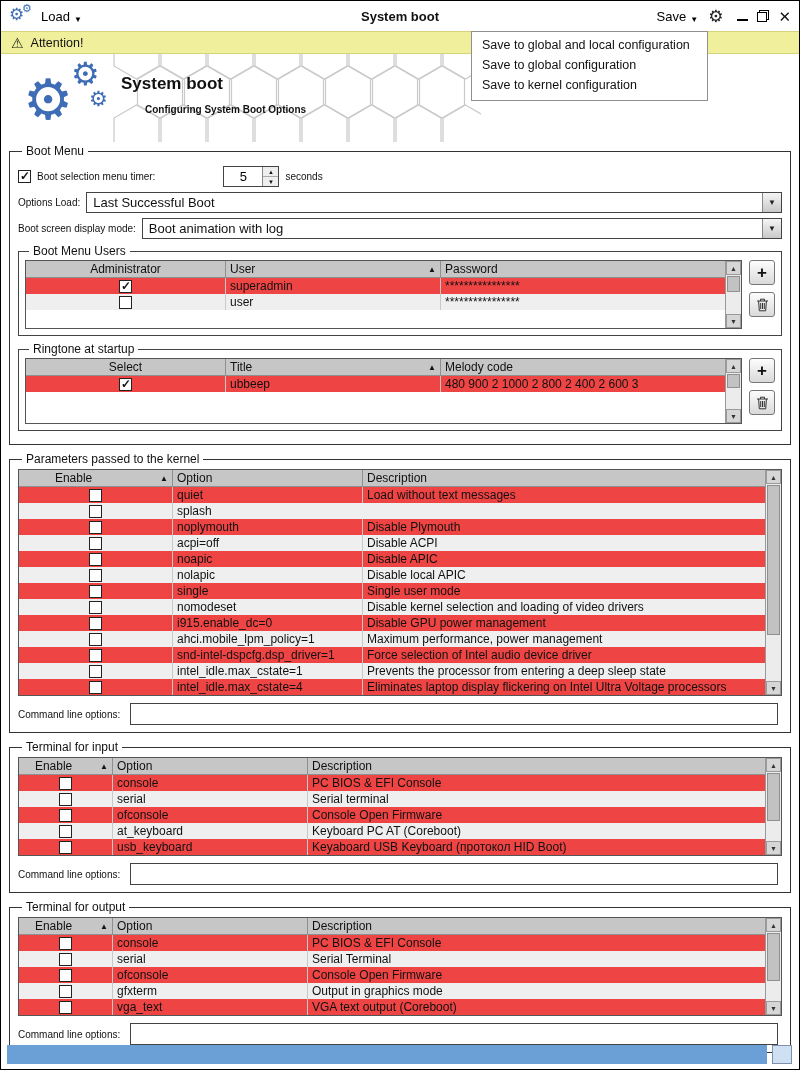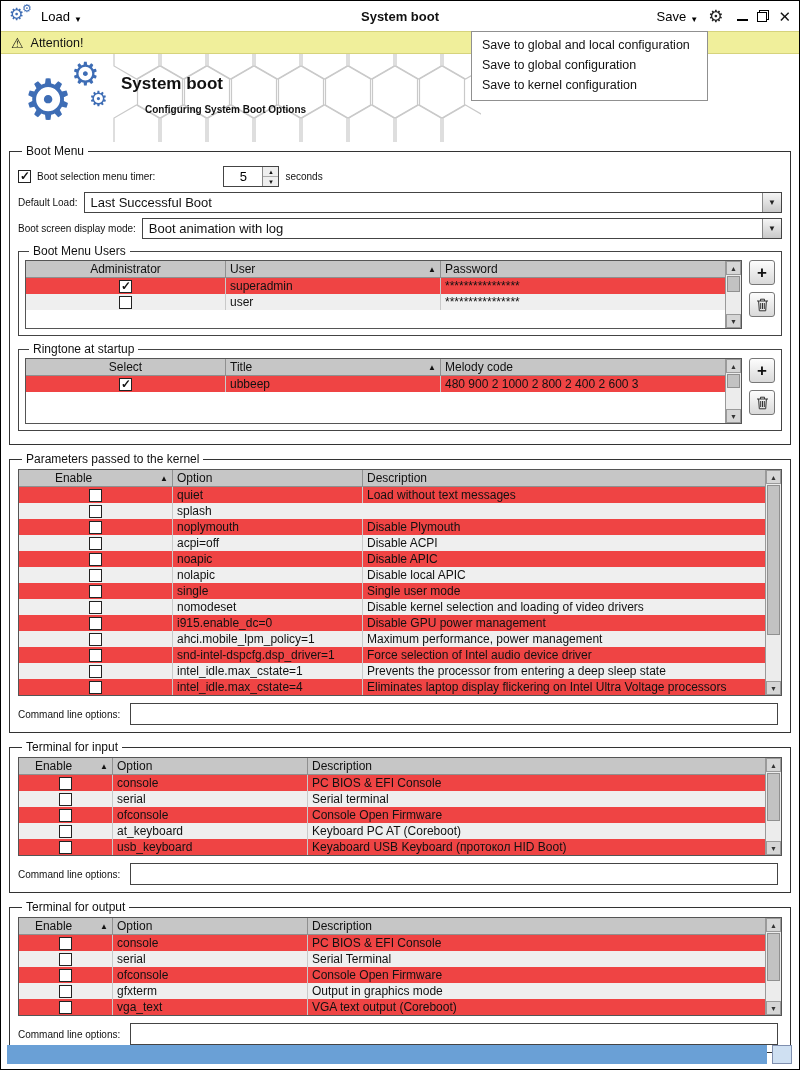--- a/index.html
+++ b/index.html
@@ -196,21 +196,21 @@
         <input value="5" style="">
         <span class="spin-btns">
           <span class="spin-up">▲</span>
           <span class="spin-dn">▼</span>
         </span>
       </span>
       <span class="lbl">seconds</span>
     </div>
 
     <div class="frow">
-      <span class="lbl">Default Load:</span>
+      <span class="lbl">Options Load:</span>
       <span class="combo">
         <span class="combo-text">Last Successful Boot</span>
         <span class="combo-btn">▼</span>
       </span>
     </div>
 
     <div class="frow">
       <span class="lbl">Boot screen display mode:</span>
       <span class="combo">
         <span class="combo-text">Boot animation with log</span>

